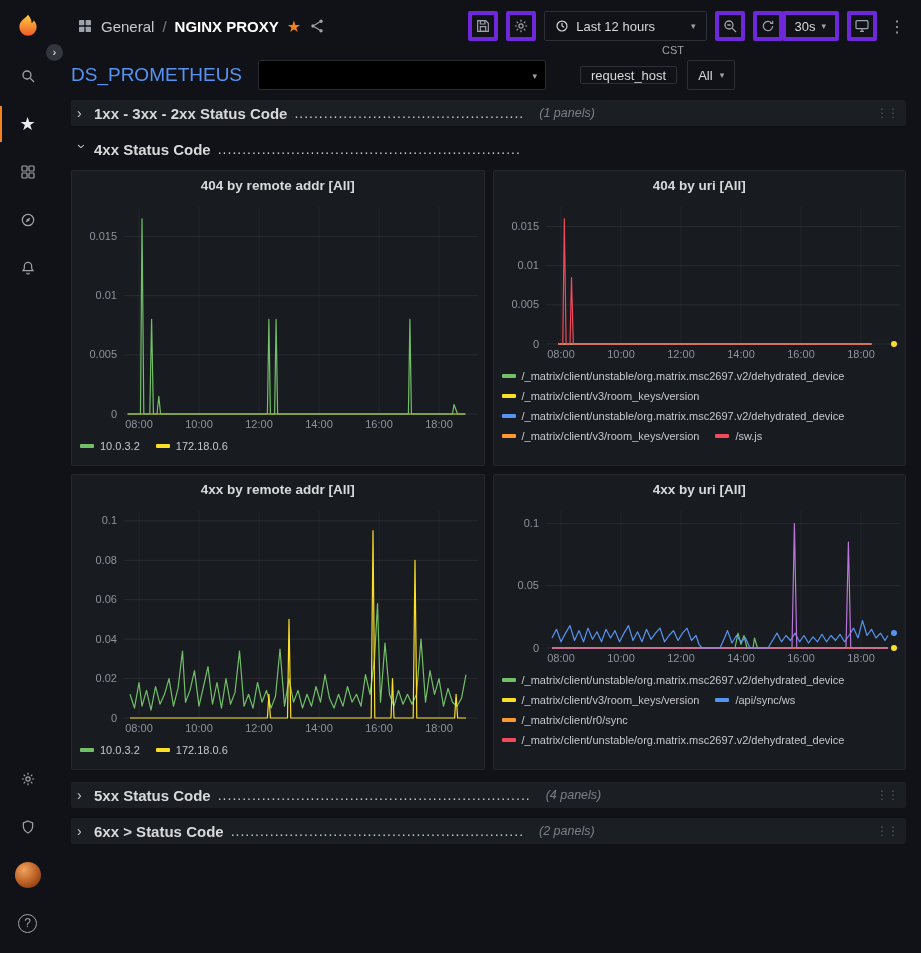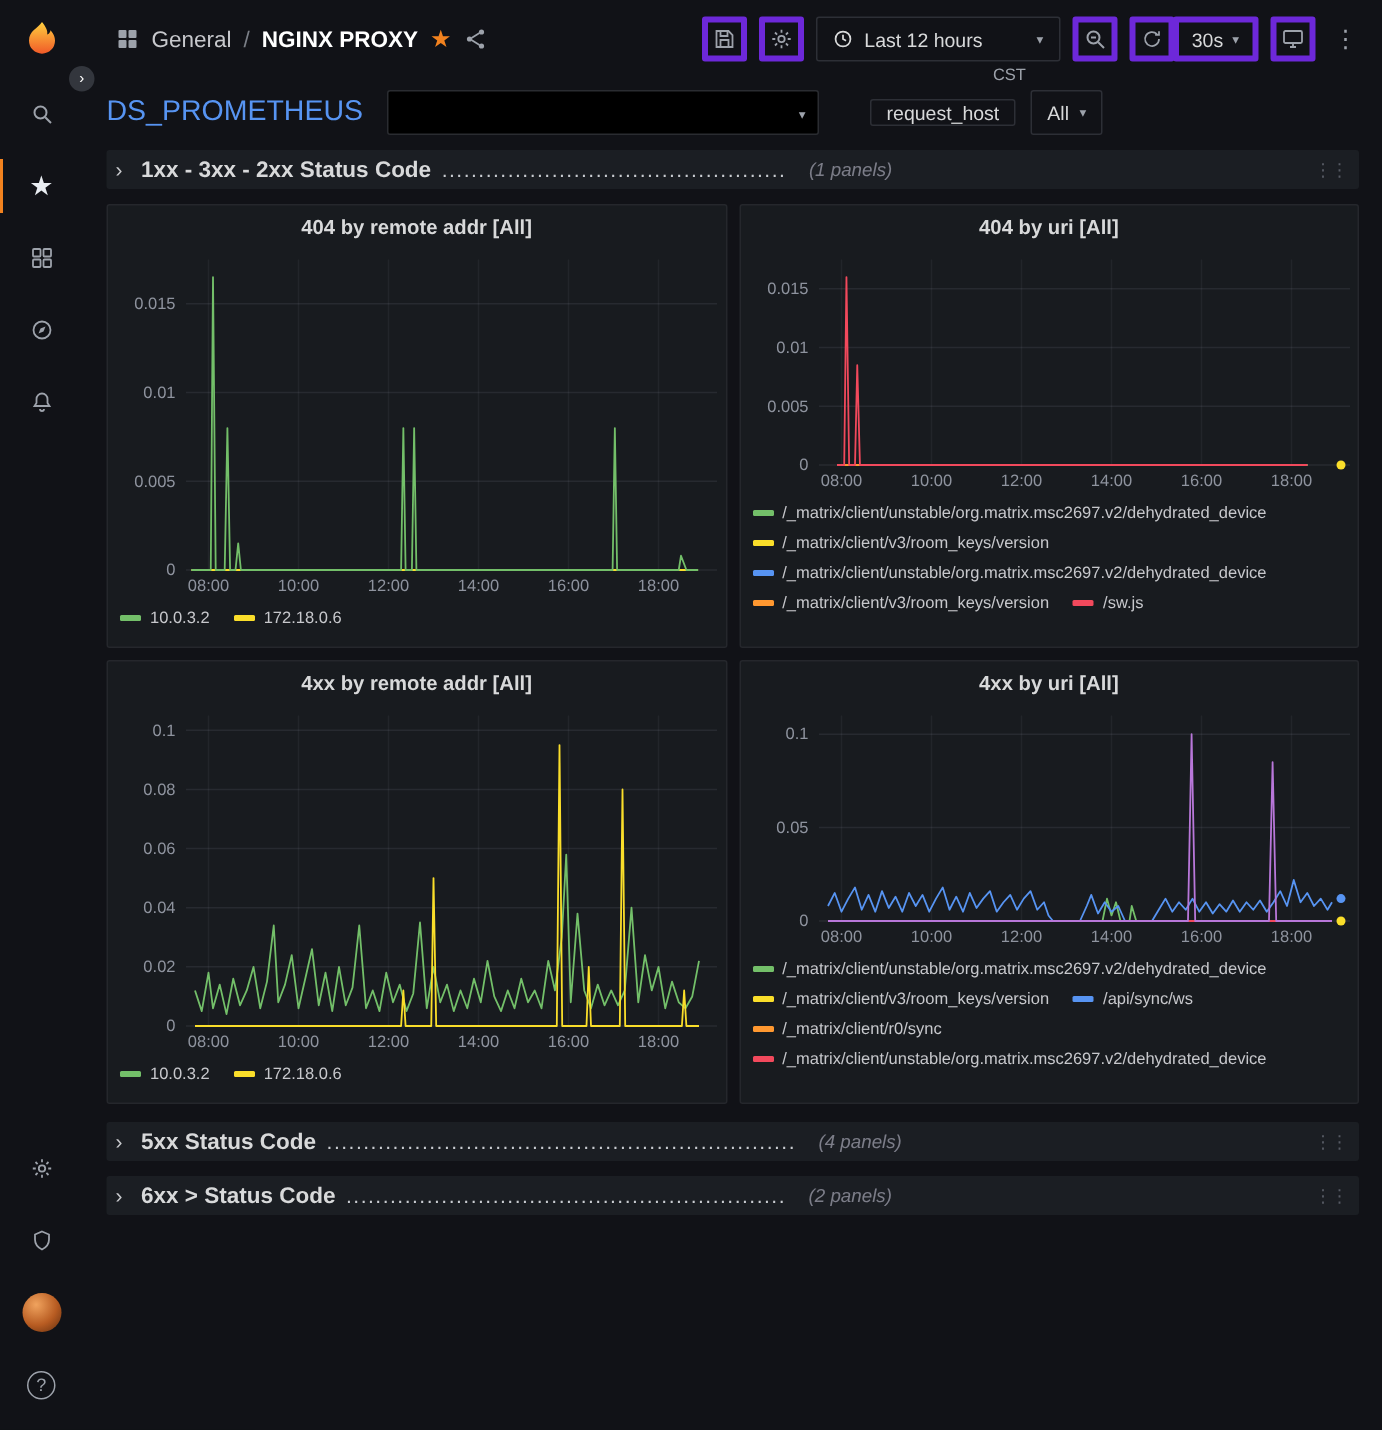--- a/index.html
+++ b/index.html
@@ -243,20 +243,25 @@
     <div class="dashboard">
 
       <div class="row-header collapsed">
         <span class="chev">›</span>
         <span class="row-title">1xx - 3xx - 2xx Status Code</span>
         <span class="row-dots">...............................................</span>
         <span class="row-count">(1 panels)</span>
         <span class="row-grip">⋮⋮</span>
       </div>
 
+      <div class="row-header expanded">
+        <span class="chev">›</span>
+        <span class="row-title">4xx Status Code</span>
+        <span class="row-dots">..............................................................</span>
+      </div>
 
       <div class="panel-grid">
         <section class="panel">
           <div class="panel-title">404 by remote addr [All]</div>
           <div class="chart-wrap">
               <svg width="412" height="235" viewBox="0 0 412 235">
                 <line x1="59" x2="59" y1="8" y2="215" stroke="rgba(204,204,220,0.06)"></line>
                 <text x="59" y="229" text-anchor="middle" fill="#8e939e" font-size="11">08:00</text>
                 <line x1="119" x2="119" y1="8" y2="215" stroke="rgba(204,204,220,0.06)"></line>
                 <text x="119" y="229" text-anchor="middle" fill="#8e939e" font-size="11">10:00</text>

